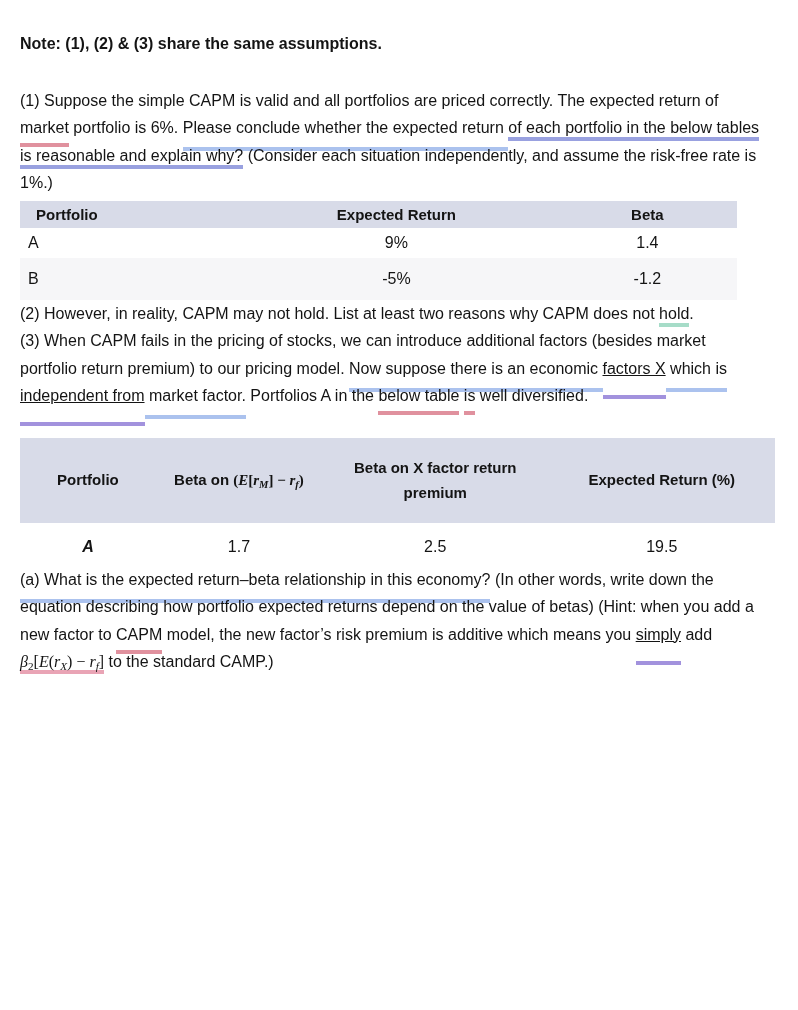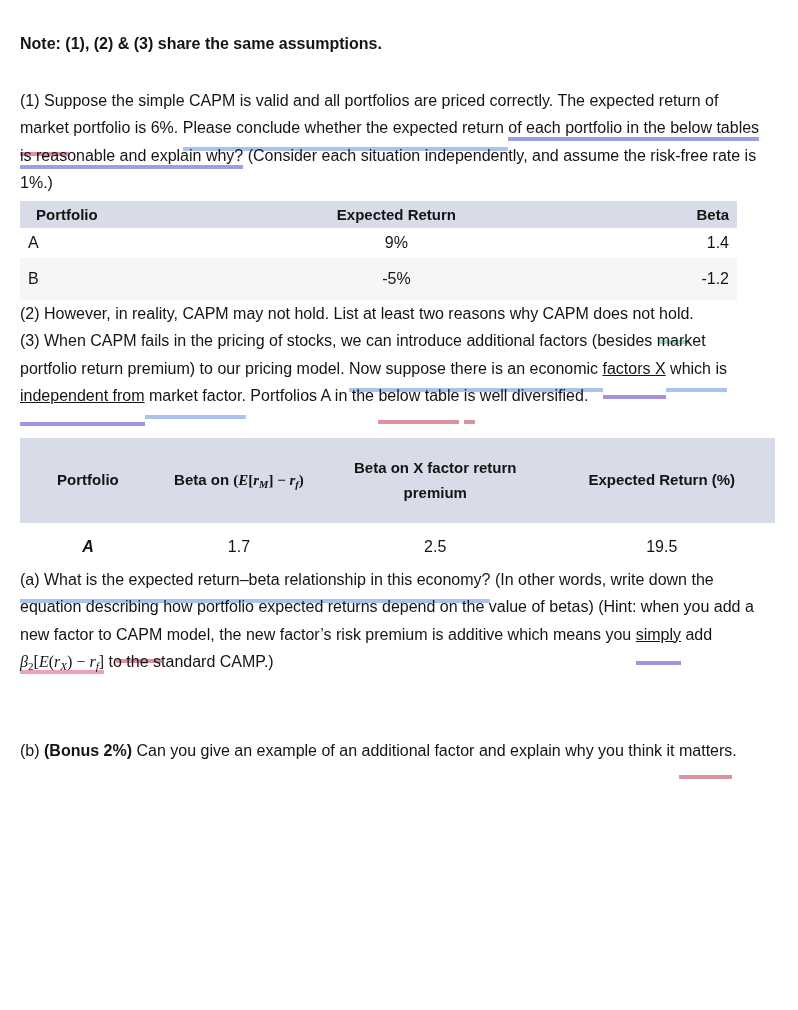--- a/index.html
+++ b/index.html
@@ -21,25 +21,25 @@
     margin: 0;
     max-width: 742px;
     line-height: 1.72;
   }
   .mb-sm { margin-bottom: 4px; }
   .mt-xl { margin-top: 64px; }
   .mt-lg { margin-top: 30px; }
   .mt-xxl { margin-top: 58px; }
 
   
-  .u-red    { border-bottom: 4px solid var(--u-red, #e0919e);    padding-bottom: 16px; }
+  .u-red    { border-bottom: 4px solid var(--u-red, #e0919e);    padding-bottom: 7px; }
   .u-blue   { border-bottom: 4px solid var(--u-blue, #abc2ee);   padding-bottom: 11px; }
   .u-peri   { border-bottom: 4px solid var(--u-peri, #99a1e0);   padding-bottom: 1px; }
   .u-purple { border-bottom: 4px solid var(--u-purple, #a292dd); padding-bottom: 18px; text-decoration: underline; }
-  .u-green  { border-bottom: 4px solid var(--u-green, #a6dcc8);  padding-bottom: 18px; }
+  .u-green  { border-bottom: 4px solid var(--u-green, #a6dcc8);  padding-bottom: 1px; }
   .u-pink   { border-bottom: 4px solid var(--u-pink, #e9a4b5);   padding-bottom: 0; }
 
   .b  { font-weight: bold; }
   .bi { font-weight: bold; font-style: italic; }
   .m  { font-family: "Liberation Serif", "DejaVu Serif", serif; text-align: center; }
   .mi { font-style: italic; }
   .sub { font-size: 0.7em; vertical-align: -0.3em; }
 
   table.tbl { border-collapse: collapse; border: none; }
   table.tbl th, table.tbl td { border: none; }
@@ -47,21 +47,21 @@
   #table1 { width: 717px; margin-top: 4px; }
   #table1 thead th {
     background: var(--th-bg, #d8dbe8);
     font-weight: bold;
     font-size: 15px;
     padding: 5px 8px;
     vertical-align: middle;
   }
   #table1 .c1 { width: 30%; text-align: left; padding-left: 16px; }
   #table1 .c2 { width: 45%; text-align: center; }
-  #table1 .c3 { width: 25%; text-align: right; margin-top: 25px; }
+  #table1 .c3 { width: 25%; text-align: center; margin-top: 25px; }
   #table1 tbody tr.row-a td { padding: 6px 8px; background: #ffffff; }
   #table1 tbody tr.row-b td { padding: 12px 8px; background: var(--row-alt-bg, #f6f6f8); }
 
   #table2 { width: 755px; margin-top: 28px; }
   #table2 thead th {
     background: var(--th-bg, #d8dbe8);
     font-weight: bold;
     font-size: 15px;
     text-align: center;
     vertical-align: middle;
@@ -127,15 +127,14 @@
         <td class="bi">A</td>
         <td>1.7</td>
         <td>2.5</td>
         <td>19.5</td>
       </tr>
     </tbody>
   </table>
 
   <p class="para mt-xxl"><span class="seg u-blue">(a) What is the expected return–beta relationship in this economy?</span><span class="seg"> (In other words, write down the equation describing how portfolio expected returns depend on the value of betas) (Hint: when you add a new factor to </span><span class="seg u-red">CAPM</span><span class="seg"> model, the new factor’s risk premium is additive which means you </span><span class="seg u-purple">simply</span><span class="seg"> add </span><span class="seg m u-pink"><span class="seg mi">β</span><span class="seg sub">2</span><span class="seg">[</span><span class="seg mi">E</span><span class="seg">(</span><span class="seg mi">r</span><span class="seg sub mi">X</span><span class="seg">) − </span><span class="seg mi">r</span><span class="seg sub mi">f</span><span class="seg">]</span></span><span class="seg"> to the standard CAMP.)</span></p>
 
-  <p class="para" style="margin-top:60px;"><span class="seg">(b) </span><span class="seg b">(Bonus 2%)</span><span class="seg"> Can you give an example of an additional factor and explain why you think it </span><span class="seg u-red">matters</span><span class="seg">.</span></p>
 
 </div>
 
 </body></html>

